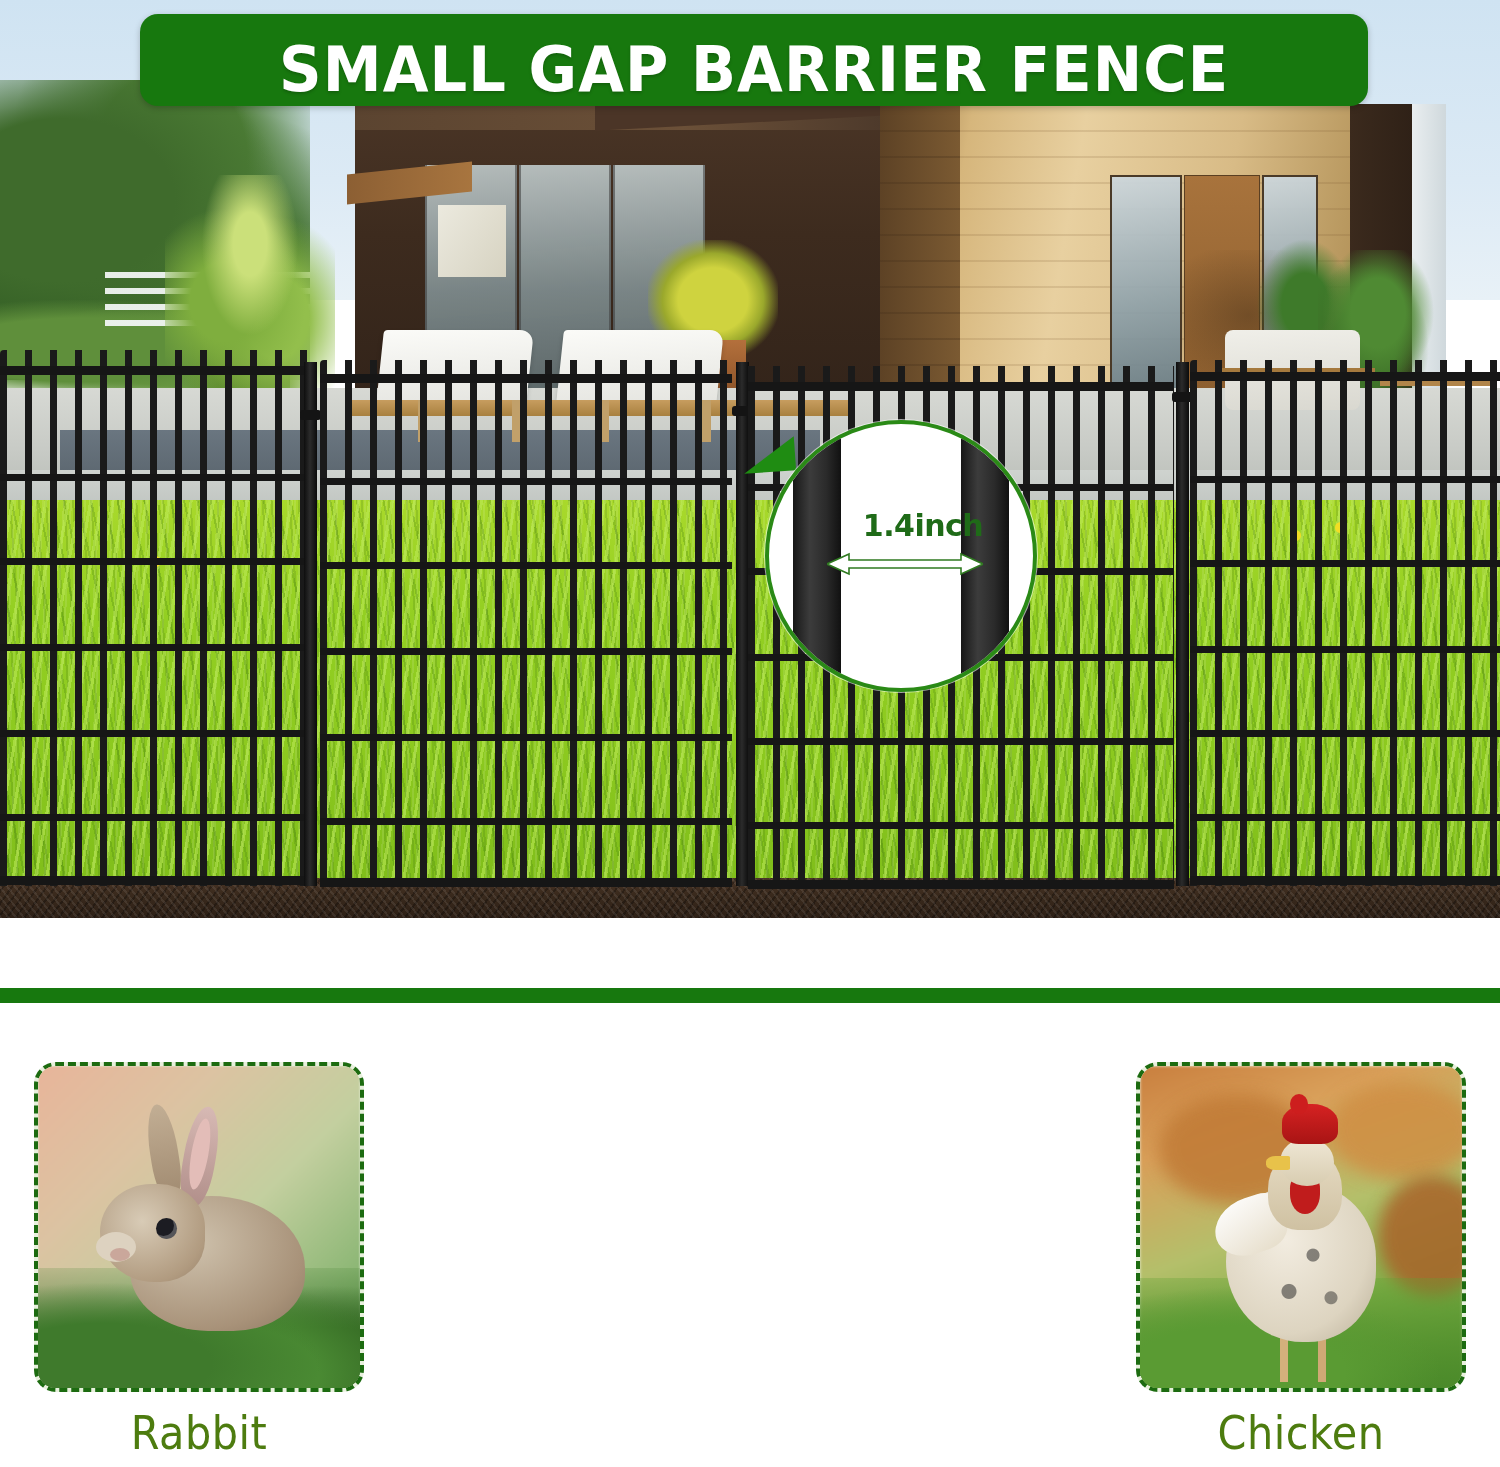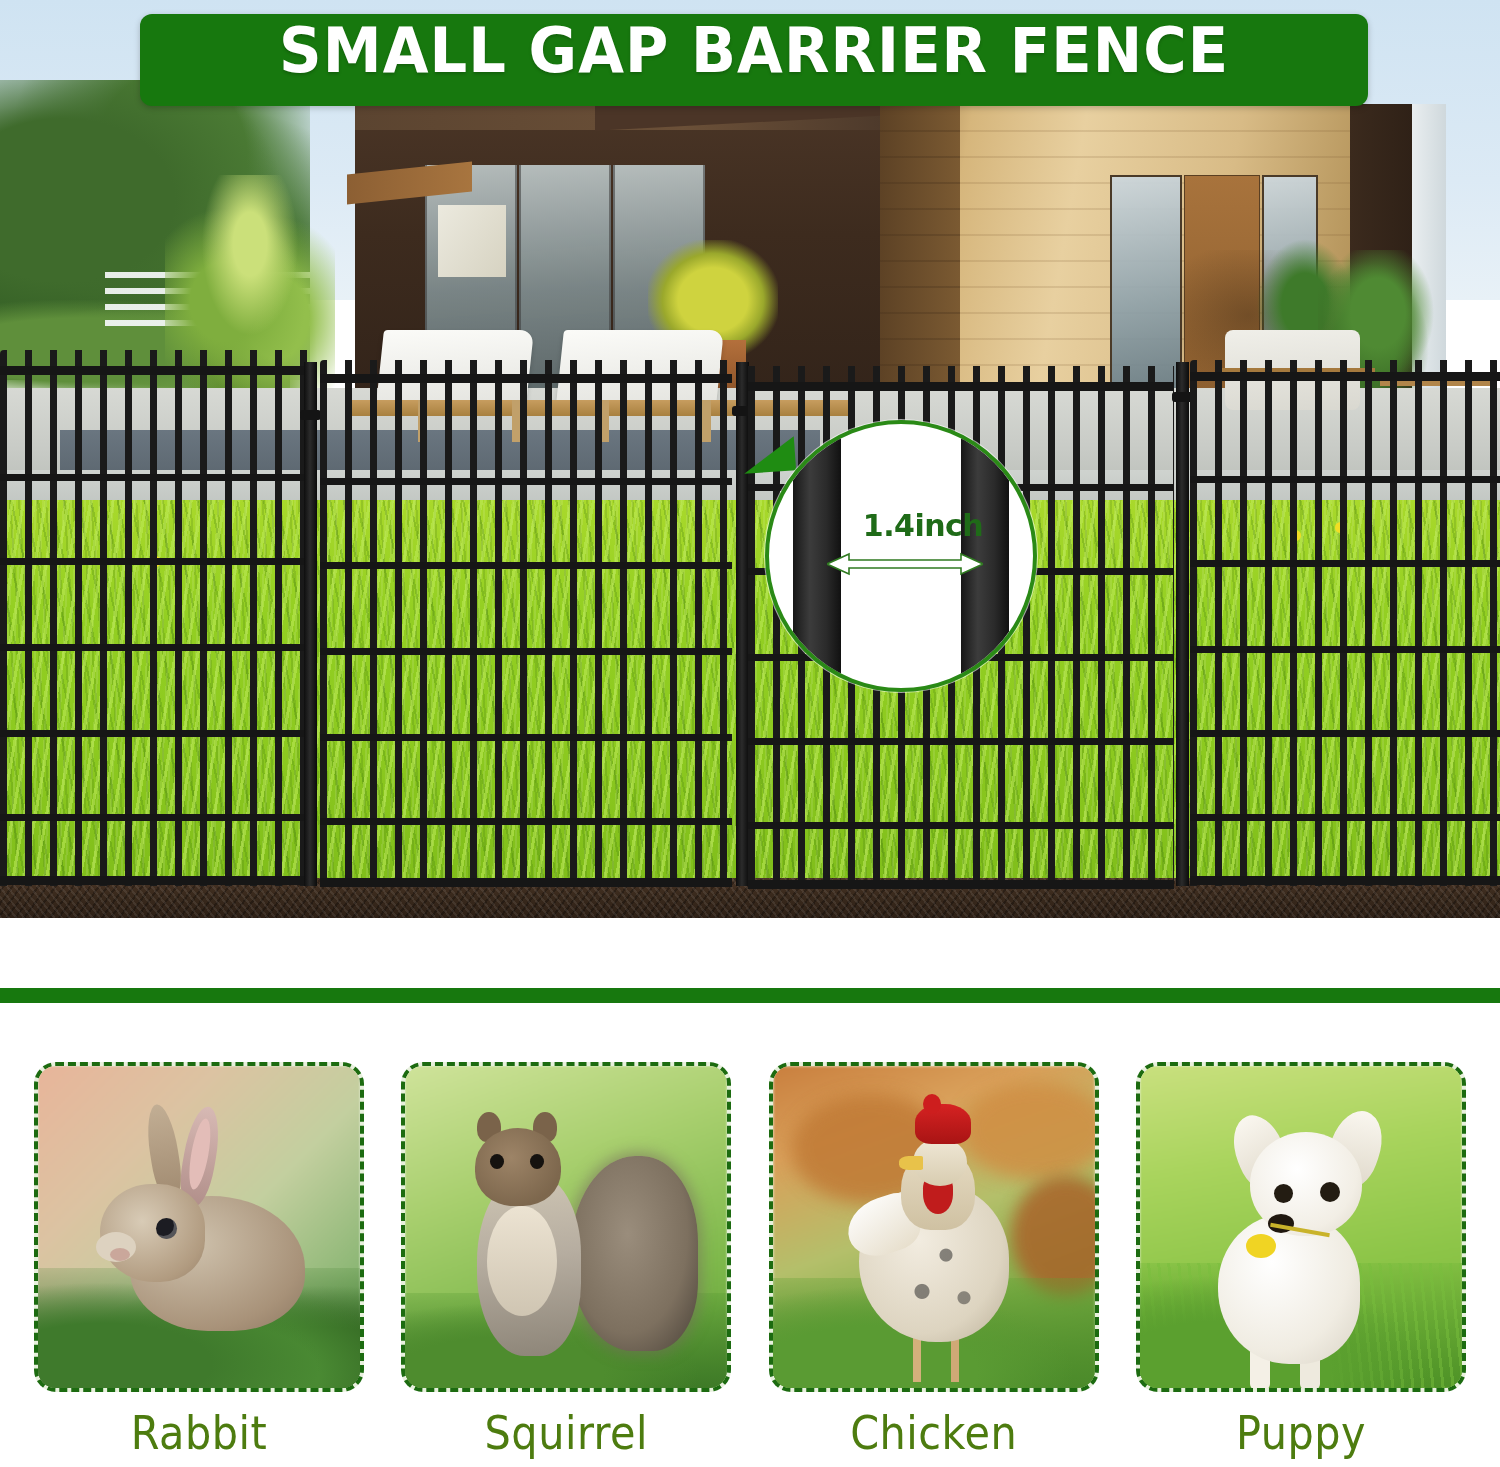--- a/index.html
+++ b/index.html
@@ -258,22 +258,22 @@
   .pointer-tri2 {
     position:absolute; left:-22px; top:18px; width:0; height:0;
     border-right: 52px solid #1f8c12;
     border-top: 34px solid transparent;
     transform: rotate(-4deg);
   }
 
   
   .banner {
     position:absolute; left:140px; top:14px; width:1228px; height:92px;
-    background:#17780e; border-radius:12px;
-    display:flex; align-items:flex-start; justify-content:center;
+    background:#17780e; border-radius:18px;
+    display:flex; align-items:flex-end; justify-content:center;
     box-shadow: 0 2px 6px rgba(0,0,0,.22);
   }
   .banner-title {
     color:#ffffff; font-size:62px; font-weight:700;
     font-family:"DejaVu Sans Condensed","Liberation Sans Narrow","Liberation Sans", sans-serif;
     letter-spacing: 1px; white-space:nowrap;
     transform: scaleX(1.06); text-shadow: 0 2px 3px rgba(0,0,0,.2);
   }
 
   
@@ -586,37 +586,20 @@
           <div class="rb-ear2"></div>
           <div class="rb-head"></div>
           <div class="rb-snout"></div>
           <div class="rb-eye"></div>
           <div class="rb-nose"></div>
         </div>
       </div>
       <div class="card-label">Rabbit</div>
     </div>
 
-    <div class="card">
-      <div class="card-photo">
-        <div class="photo-inner">
-          <div class="sq-bg"></div>
-          <div class="sq-grass"></div>
-          <div class="sq-tail"></div>
-          <div class="sq-body"></div>
-          <div class="sq-chest"></div>
-          <div class="sq-ear1"></div>
-          <div class="sq-ear2"></div>
-          <div class="sq-head"></div>
-          <div class="sq-eye1"></div>
-          <div class="sq-eye2"></div>
-        </div>
-      </div>
-      <div class="card-label">Squirrel</div>
-    </div>
 
     <div class="card">
       <div class="card-photo">
         <div class="photo-inner">
           <div class="ck-bg"></div>
           <div class="ck-blur1"></div>
           <div class="ck-blur2"></div>
           <div class="ck-blur3"></div>
           <div class="ck-grass"></div>
           <div class="ck-legs"></div>
@@ -626,35 +609,15 @@
           <div class="ck-neck"></div>
           <div class="ck-wattle"></div>
           <div class="ck-head"></div>
           <div class="ck-beak"></div>
           <div class="ck-comb"></div>
         </div>
       </div>
       <div class="card-label">Chicken</div>
     </div>
 
-    <div class="card">
-      <div class="card-photo">
-        <div class="photo-inner">
-          <div class="pp-bg"></div>
-          <div class="pp-grass"></div>
-          <div class="pp-legs"></div>
-          <div class="pp-legs2"></div>
-          <div class="pp-body"></div>
-          <div class="pp-ear1"></div>
-          <div class="pp-ear2"></div>
-          <div class="pp-head"></div>
-          <div class="pp-eye1"></div>
-          <div class="pp-eye2"></div>
-          <div class="pp-nose"></div>
-          <div class="pp-stem"></div>
-          <div class="pp-flower"></div>
-        </div>
-      </div>
-      <div class="card-label">Puppy</div>
-    </div>
   </div>
 
 </div>
 
 </body></html>

